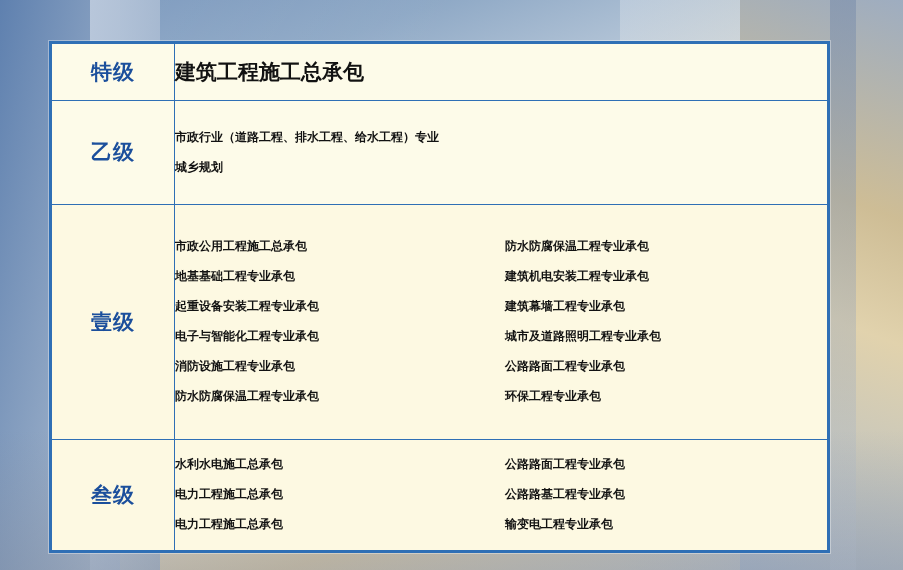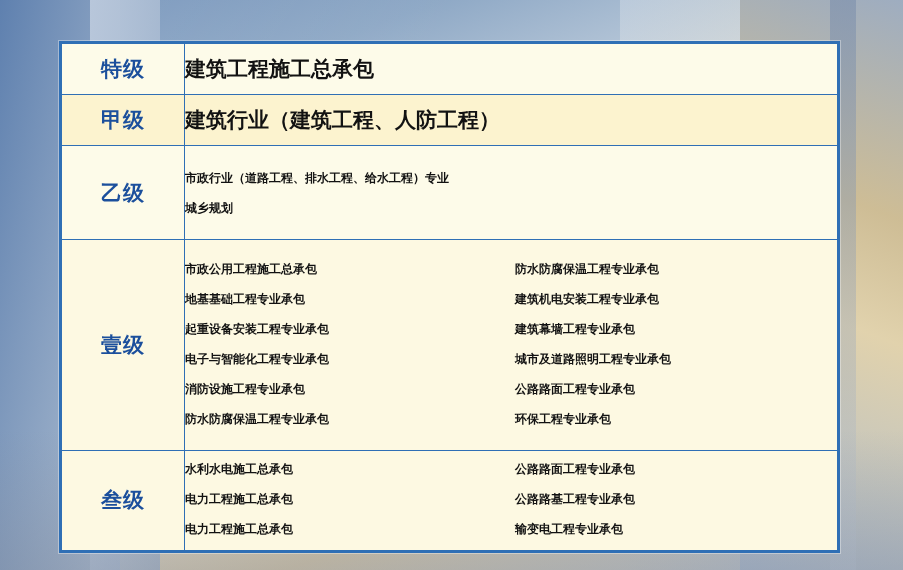--- a/index.html
+++ b/index.html
@@ -36,21 +36,21 @@
         background: linear-gradient(180deg, rgba(255,255,255,.45), rgba(255,255,255,0)); opacity: .6; }
   .s5 { left: 830px; top: 0px; width: 26px; height: 570px;
         background: linear-gradient(180deg, rgba(120,140,170,.55), rgba(200,210,225,.2)); }
   .s6 { left: 0; top: 430px; width: 903px; height: 140px;
         background: linear-gradient(180deg, rgba(150,160,175,0) 0%, rgba(120,130,150,.35) 100%); }
   .s7 { left: 620px; top: 0; width: 160px; height: 570px;
         background: linear-gradient(135deg, rgba(255,255,255,.25), rgba(230,215,180,.35) 45%, rgba(170,185,205,.25)); }
 
   #table-wrap {
     position: absolute;
-    left: 59px;
+    left: 49px;
     top: 41px;
     width: 781px;
     height: 512px;
     border: 2px solid #2f6fb5;
     box-sizing: border-box;
     background: #fdf9e6;
     box-shadow: 0 0 0 1px rgba(255,255,255,.35);
   }
   table.grid {
     width: 100%;
@@ -127,30 +127,20 @@
           <tr class="row-h1 tint-a">
             <td class="level"><span>特级</span></td>
             <td class="content big single">
               <div class="cols">
                 <div class="col left" style="width: auto;">
                   <div class="line">建筑工程施工总承包</div>
                 </div>
               </div>
             </td>
           </tr>
-          <tr class="row-h2 tint-b">
-            <td class="level"><span>甲级</span></td>
-            <td class="content big single">
-              <div class="cols">
-                <div class="col left" style="width: auto;">
-                  <div class="line">建筑行业（建筑工程、人防工程）</div>
-                </div>
-              </div>
-            </td>
-          </tr>
           <tr class="row-h3 tint-a">
             <td class="level"><span>乙级</span></td>
             <td class="content single">
               <div class="cols">
                 <div class="col left" style="width: auto;">
                   <div class="line">市政行业（道路工程、排水工程、给水工程）专业</div>
                   <div class="line">城乡规划</div>
                 </div>
               </div>
             </td>

